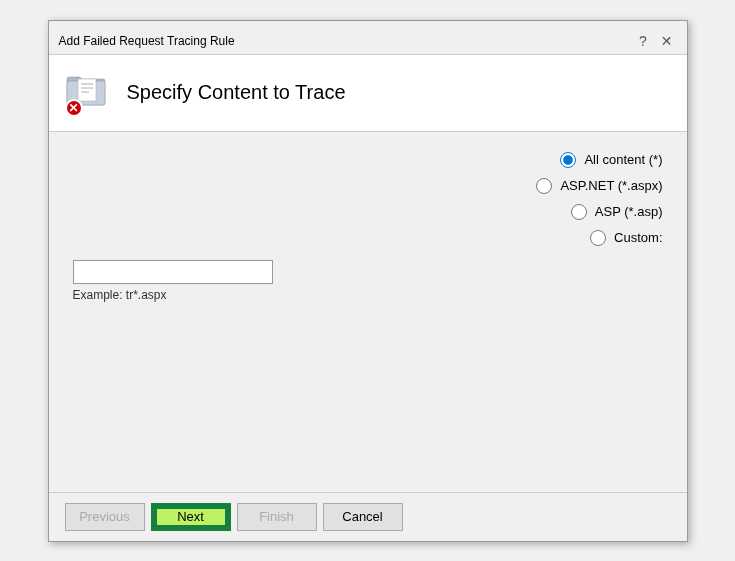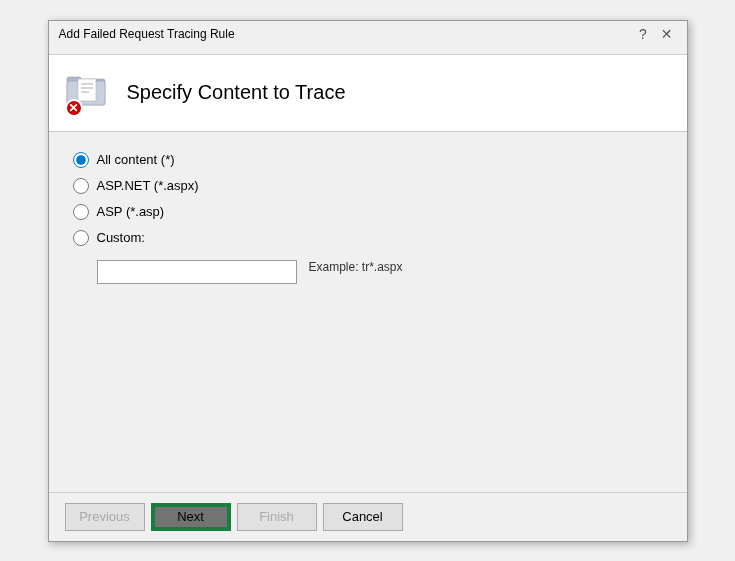--- a/index.html
+++ b/index.html
@@ -27,21 +27,21 @@
       box-shadow: 2px 2px 8px rgba(0,0,0,0.3);
       display: flex;
       flex-direction: column;
     }
 
     .title-bar {
       background: #f0f0f0;
       border-bottom: 1px solid #ccc;
       padding: 6px 10px;
       display: flex;
-      align-items: flex-start;
+      align-items: flex-end;
       justify-content: space-between;
       height: 34px;
       gap: 39px;
     }
 
     .title-bar-title {
       font-size: 12px;
       color: #000;
     }
 
@@ -94,40 +94,40 @@
       display: flex;
       flex-direction: column;
       gap: 10px;
     }
 
     .radio-item {
       display: flex;
       align-items: center;
       gap: 8px;
       cursor: pointer;
+      justify-content: flex-end;
     }
 
     .radio-item input[type="radio"] {
       width: 16px;
       height: 16px;
       cursor: pointer;
       accent-color: #0078d4;
     }
 
     .radio-label {
       color: #000;
       cursor: pointer;
     }
 
     .custom-input-wrapper {
-      margin-left: 24px;
       margin-top: 4px;
       display: flex;
-      flex-direction: row;
-      gap: 12px;
+      flex-direction: column;
+      gap: 4px;
     }
 
     .custom-input {
       width: 200px;
       height: 24px;
       border: 1px solid #999;
       background: #fff;
       padding: 2px 4px;
       font-size: 13px;
       outline: none;
@@ -157,22 +157,22 @@
       font-size: 13px;
       color: #000;
     }
 
     .btn:disabled {
       color: #aaa;
       cursor: default;
     }
 
     .btn-primary {
-      border: 4px solid #15803d;
-      background: #737373;
+      border: 6px solid #15803d;
+      background: #bef264;
     }
 
     
     .icon-container {
       position: relative;
       width: 48px;
       height: 48px;
     }
 
     .icon-container svg {

